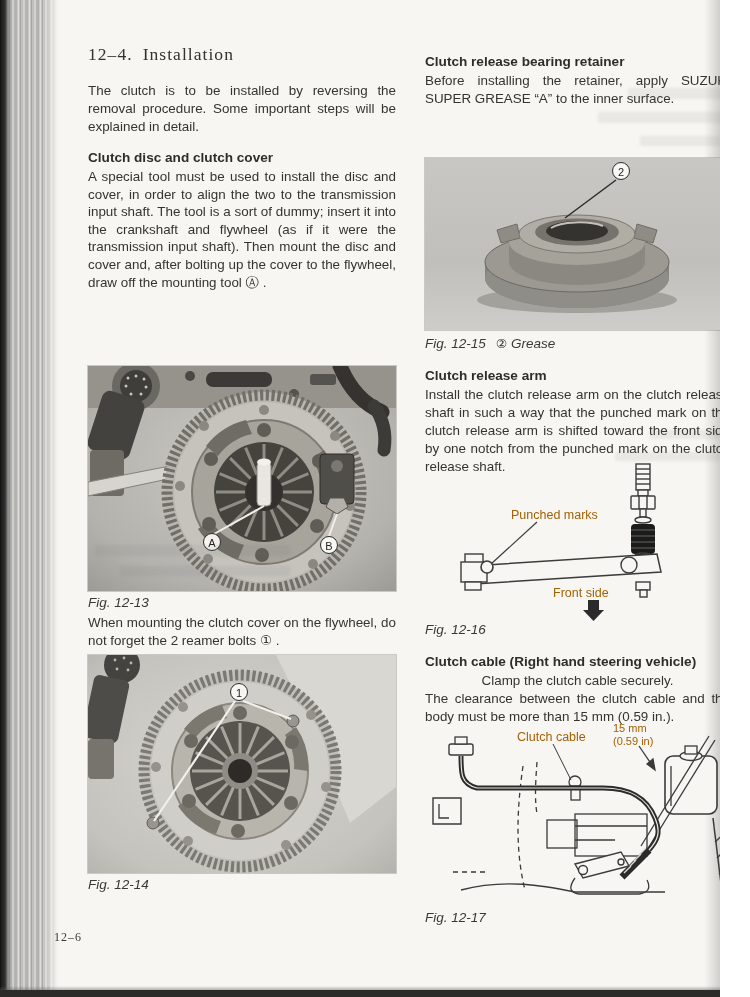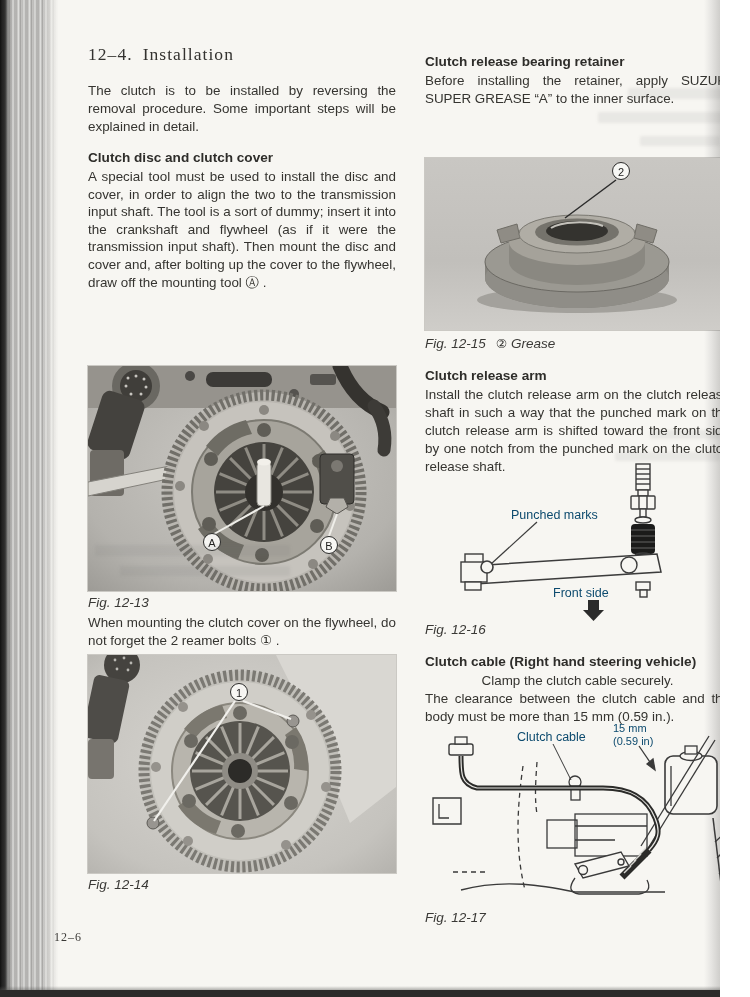--- a/index.html
+++ b/index.html
@@ -31,21 +31,21 @@
   .tool-list{font-size:13.2px;line-height:19px;color:#353430;}
   .tool-list .marker{font-size:13.5px;}
   .pageno{position:absolute;left:54px;top:930px;font-family:"Liberation Serif","DejaVu Serif",serif;
     font-size:12px;letter-spacing:.08em;color:#3a3936;}
 
   .figure{position:absolute;left:0;}
   .photo{box-shadow:0 0 0 1px rgba(120,118,112,.35);}
   .callout{position:absolute;width:18px;height:18px;border:1.5px solid #2b2b2a;border-radius:50%;
     background:rgba(250,250,247,.95);font-size:11px;line-height:18px;text-align:center;
     color:#1f1f1e;box-sizing:border-box;}
-  .fig-label{position:absolute;font-size:12.5px;color:#0c4a6e;white-space:nowrap;}
+  .fig-label{position:absolute;font-size:12.5px;color:#a16207;white-space:nowrap;}
   .fig-label.small{font-size:11px;line-height:13px;}
 
   .caption-row{display:flex;align-items:baseline;gap:10px;}
   .note-marker{font-size:12.5px;font-style:normal;color:#2e2d2b;}
 
   
   .ghost{position:absolute;background:rgba(110,108,104,.10);filter:blur(1.4px);border-radius:2px;}
 </style>
 </head>
 <body>

